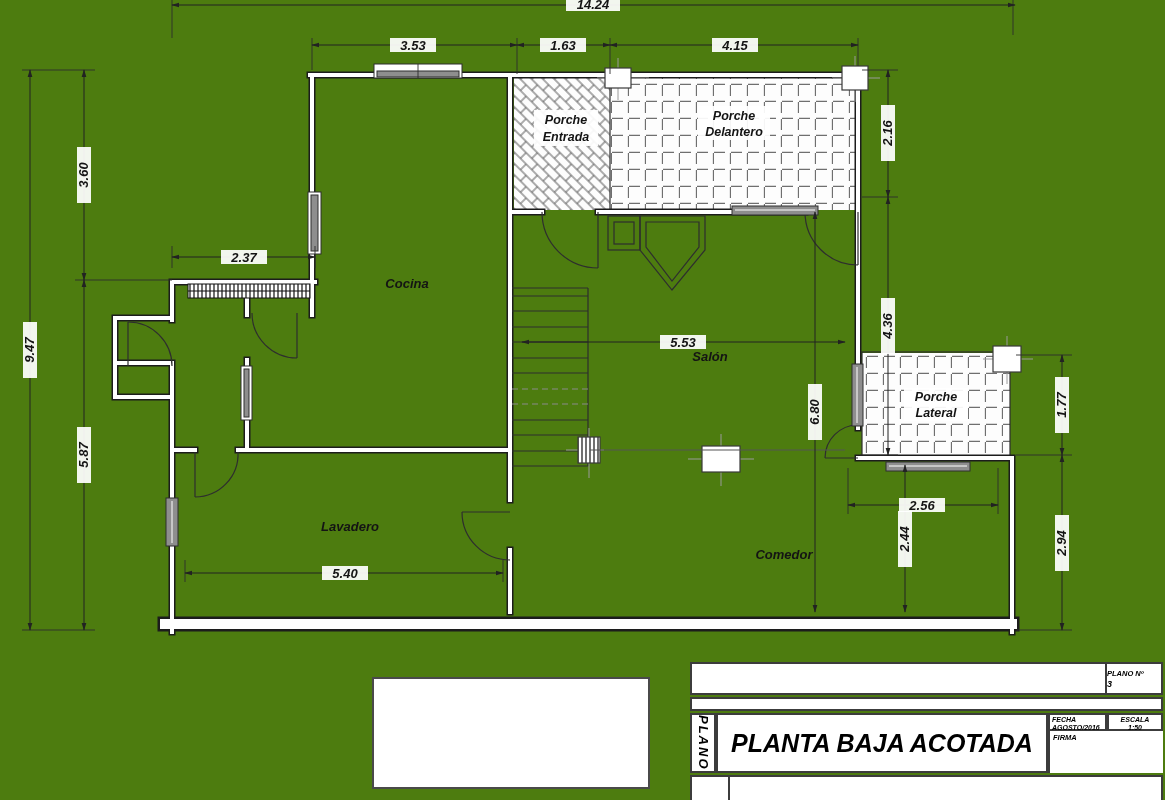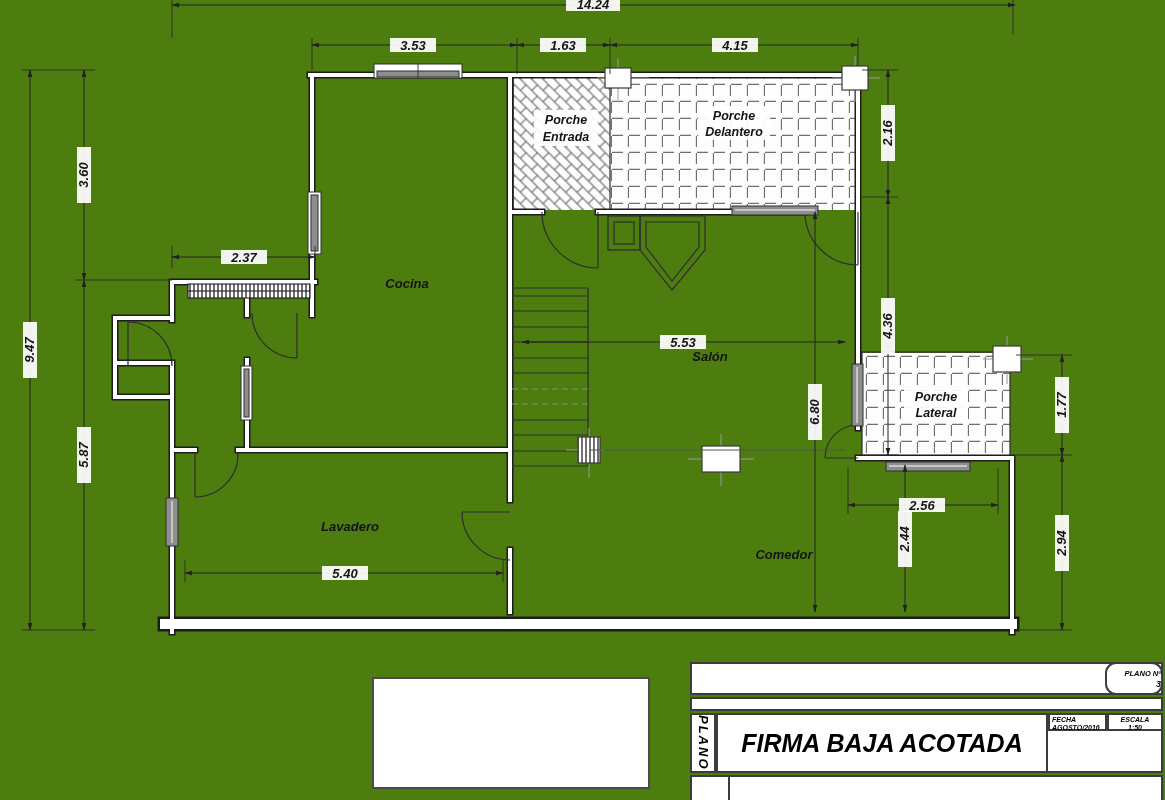--- a/index.html
+++ b/index.html
@@ -19,22 +19,22 @@
   .tlg{stroke:#9a9a9a;stroke-width:1;fill:none;}
   .dash{stroke:#8a8a8a;stroke-width:1.1;fill:none;stroke-dasharray:6 4;}
   .dim{stroke:#222;stroke-width:1;fill:none;}
   .halo{fill:#ffffff;opacity:.93;}
   .win{fill:#8e8e8e;stroke:#2e2e2e;stroke-width:1;}
   .winw{stroke:#fff;stroke-width:1;}
   .pil{fill:#ffffff;stroke:#3a3a3a;stroke-width:1.2;}
   
   .tblock{position:absolute;left:690px;top:662px;width:475px;height:138px;}
   .tb{position:absolute;border:2px solid #3c3c3c;background:#fff;box-sizing:border-box;}
-  .tb-planono{display:flex;flex-direction:column;align-items:flex-end;justify-content:center;
-              font:italic bold 7.5px "Liberation Sans",sans-serif;border-radius:11px;}
+  .tb-planono{display:flex;flex-direction:column;align-items:flex-start;justify-content:center;
+              font:italic bold 7.5px "Liberation Sans",sans-serif;}
   .tb-planono .no{font:italic bold 9px "Liberation Sans",sans-serif;margin-top:1px;}
   .tb-plano{display:flex;align-items:center;justify-content:center;
             writing-mode:vertical-rl;font:italic bold 13px "Liberation Sans",sans-serif;letter-spacing:2px;}
   .tb-title{display:flex;align-items:center;justify-content:center;
             font:italic bold 25px "Liberation Sans",sans-serif;white-space:nowrap;}
   .tb-small{font:italic bold 7px "Liberation Sans",sans-serif;padding:1px 2px;line-height:8px;}
   .tb-firma{font:italic bold 7.5px "Liberation Sans",sans-serif;padding:2px 3px;border:none;}
   .blank-box{position:absolute;left:372px;top:677px;width:278px;height:112px;
              border:2px solid #4a4a4a;background:#fff;box-sizing:border-box;}
 </style>
@@ -291,27 +291,30 @@
   <div class="tb tb-planono" style="left:415px;top:0;width:58px;height:33px;">
     <span>PLANO Nº</span>
     <span class="no">3</span>
   </div>
   <div class="tb" style="left:0;top:35px;width:473px;height:14px;"></div>
   <div class="tb" style="left:0;top:51px;width:473px;height:60px;"></div>
   <div class="tb tb-plano" style="left:0;top:51px;width:26px;height:60px;">
     <span>PLANO</span>
   </div>
   <div class="tb tb-title" style="left:26px;top:51px;width:332px;height:60px;">
-    <span>FIRMA BAJA ACOTADA</span>
+    <span>PLANTA BAJA ACOTADA</span>
   </div>
   <div class="tb tb-small" style="left:358px;top:51px;width:59px;height:18px;">
     <div>FECHA</div>
     <div>AGOSTO/2016</div>
   </div>
   <div class="tb tb-small" style="left:417px;top:51px;width:56px;height:18px;text-align:center;">
     <div>ESCALA</div>
     <div>1:50</div>
   </div>
+  <div class="tb tb-firma" style="left:358px;top:69px;width:115px;height:42px;border-left:2px solid #3c3c3c;">
+    <span>FIRMA</span>
+  </div>
   <div class="tb" style="left:0;top:113px;width:473px;height:28px;"></div>
   <div class="tb" style="left:0;top:113px;width:40px;height:28px;"></div>
 </div>
 
 </div>
 
 </body></html>

